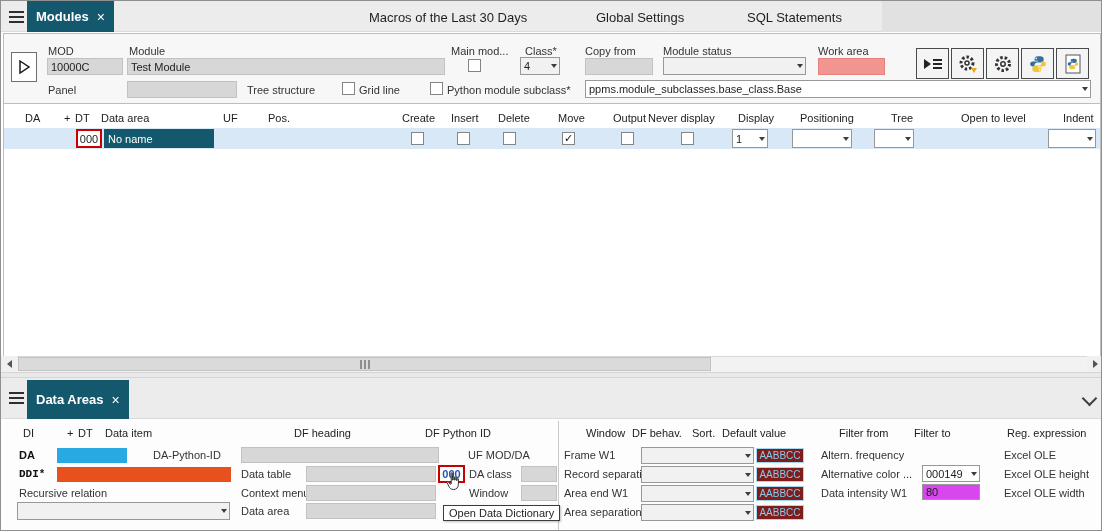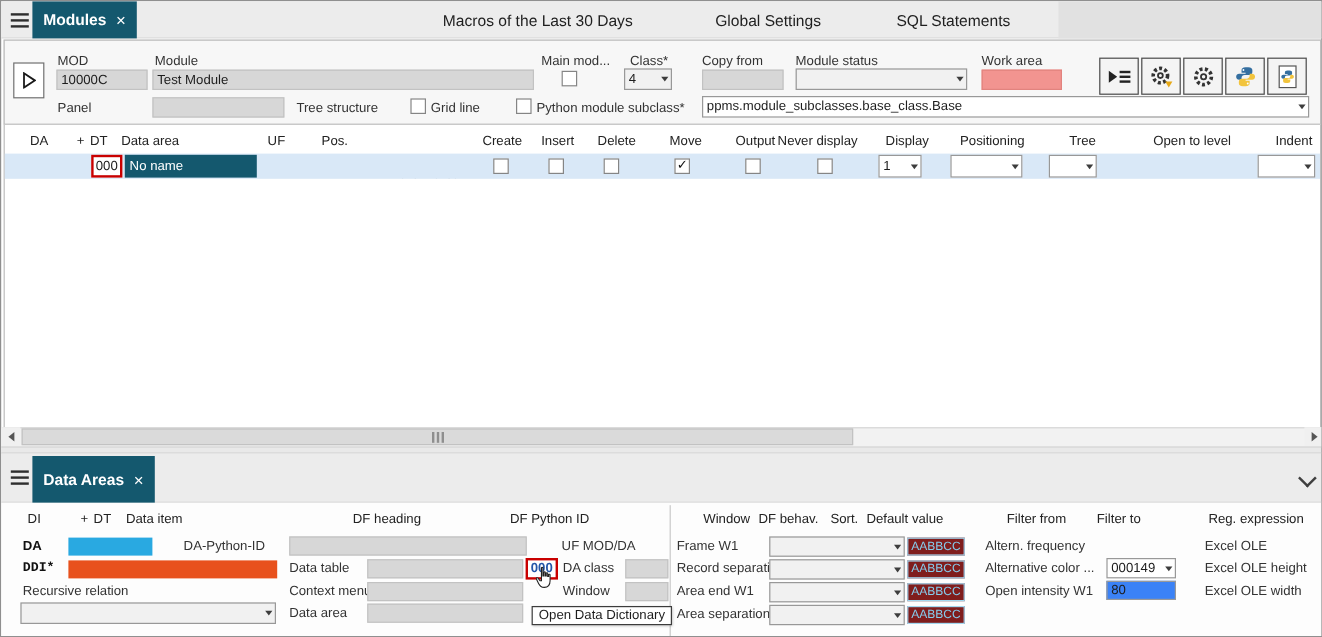--- a/index.html
+++ b/index.html
@@ -8,21 +8,21 @@
   .abs{position:absolute;box-sizing:border-box;}
   .lbl{position:absolute;white-space:nowrap;color:#333;}
   .hdr{position:absolute;white-space:nowrap;color:#222;}
   .tab-lbl{position:absolute;font-size:13px;color:#1f1f1f;white-space:nowrap;}
   .tab-active{position:absolute;background:#14586e;color:#fff;display:flex;align-items:center;gap:8px;
               padding:0 9px;font-size:13px;font-weight:700;box-sizing:border-box;}
   .tab-close{font-weight:400;font-size:14px;line-height:1;}
   .burger{position:absolute;width:15px;height:2px;background:#2e2e2e;box-shadow:0 5px 0 #2e2e2e,0 10px 0 #2e2e2e;}
   .input{position:absolute;background:#d7d7d7;border:1px solid #c2c2c2;box-sizing:border-box;display:flex;
          align-items:center;padding:0 3px;overflow:hidden;white-space:nowrap;}
-  .input.white{background:#3b82f6;border-color:#999;text-align:right;}
+  .input.white{background:#d946ef;border-color:#999;text-align:right;}
   .sel{position:absolute;background:#f1f1f1;border:1px solid #989898;box-sizing:border-box;display:flex;
        align-items:center;padding:0 2px 0 3px;overflow:hidden;}
   .sel.white{background:#fff;}
   .sel .txt{flex:1;overflow:hidden;white-space:nowrap;}
   .caret{flex:none;width:0;height:0;border-left:3.5px solid transparent;border-right:3.5px solid transparent;
          border-top:4px solid #3d3d3d;margin-left:2px;}
   .cb{position:absolute;width:13px;height:13px;background:#fff;border:1px solid #858585;box-sizing:border-box;
       text-align:center;line-height:11px;font-size:11px;color:#111;}
   .btn{position:absolute;width:33px;height:31px;background:#f4f4f4;border:1px solid #4a4a4a;box-sizing:border-box;
        display:flex;align-items:center;justify-content:center;}
@@ -287,21 +287,21 @@
   <span class="lbl" style="left:820px;top:448px;">Altern. frequency</span>
   <span class="lbl" style="left:1003px;top:448px;">Excel OLE</span>
 
   <span class="lbl" style="left:820px;top:467px;">Alternative color ...</span>
   <div class="sel white" style="left:921px;top:464px;width:58px;height:17px;">
     <span class="txt">000149</span>
     <span class="caret"></span>
   </div>
   <span class="lbl" style="left:1003px;top:467px;">Excel OLE height</span>
 
-  <span class="lbl" style="left:820px;top:486px;">Open intensity W1</span>
+  <span class="lbl" style="left:820px;top:486px;">Data intensity W1</span>
   <div class="input white" style="left:921px;top:483px;width:58px;height:16px;">80</div>
   <span class="lbl" style="left:1003px;top:486px;">Excel OLE width</span>
 
   <svg class="abs" style="left:445px;top:471px;z-index:60;" width="15" height="20" viewBox="0 0 15 20">
     <path d="M5.2 1.2 C5.2 0.5 6.4 0.5 6.4 1.3 L6.4 8 L7.2 8 L7.2 5 C7.2 4.3 8.4 4.3 8.4 5 L8.4 8 L9.2 8 L9.2 5.8 C9.2 5.1 10.4 5.1 10.4 5.8 L10.4 8.4 L11.2 8.4 L11.2 7 C11.2 6.3 12.4 6.3 12.4 7 L12.4 12 C12.4 15.5 10.5 17.5 7.5 17.5 C5 17.5 3.8 16.3 2.8 14.2 L1 10.5 C0.6 9.6 1.8 9 2.4 9.8 L4 12 L5.2 12 Z" fill="#fff" stroke="#222" stroke-width="0.9"></path>
   </svg>
   <div class="tooltip" style="left:442px;top:504px;">Open Data Dictionary</div>
 
 </div>
 

